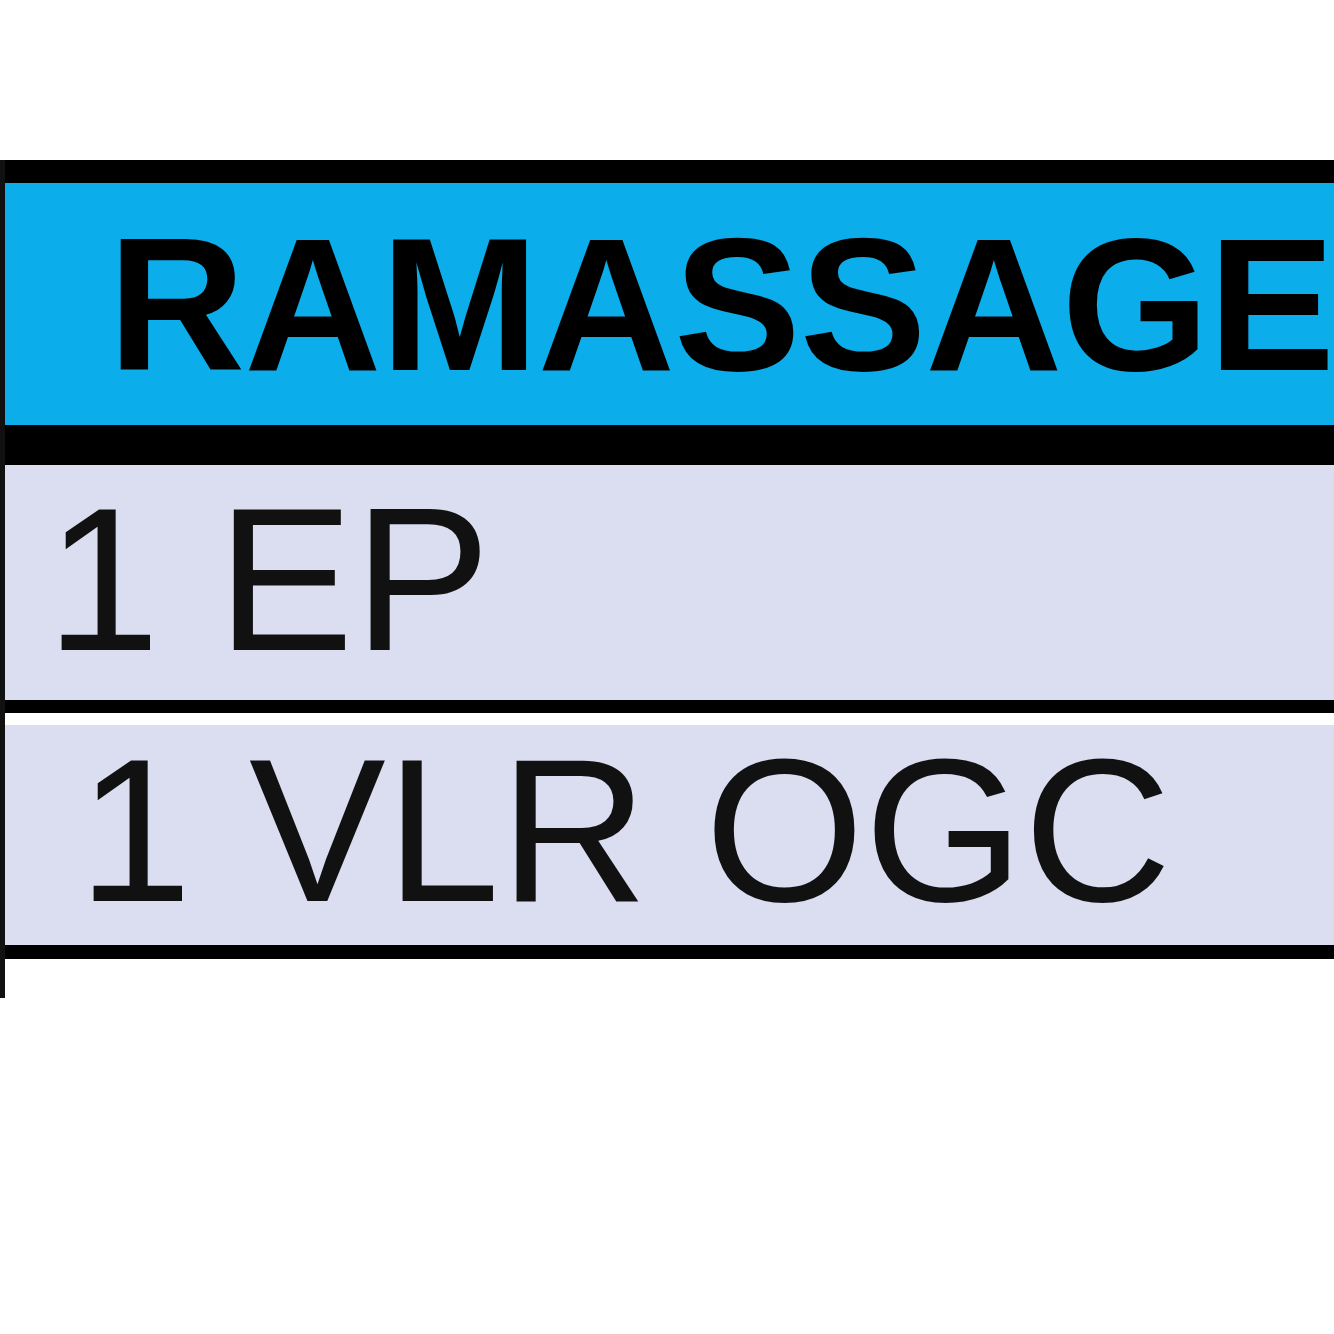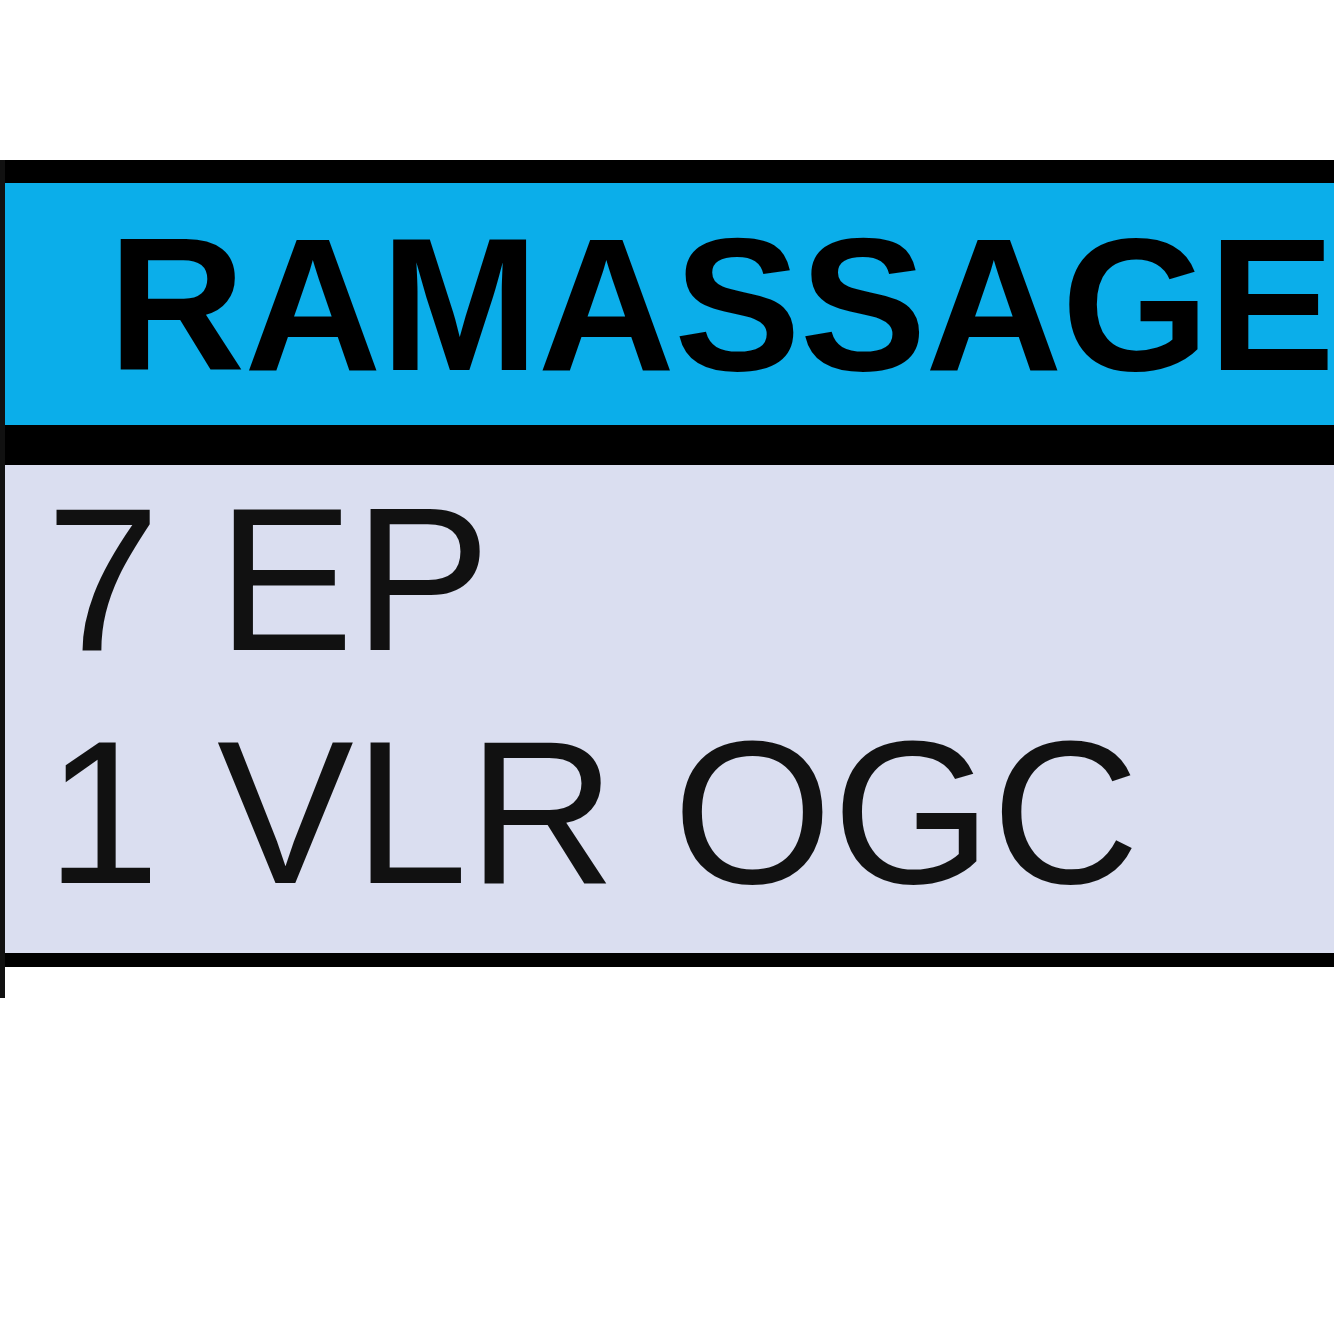--- a/index.html
+++ b/index.html
@@ -85,23 +85,24 @@
     overflow: hidden;
   }
 
   .data-row.row-0 {
     top: 305px;
     height: 248px;
     border-bottom: 13px solid #000000;
   }
 
   .data-row.row-1 {
-    top: 522px;
-    height: 285px;
+    top: 565px;
+    height: 234px;
     border-bottom: 14px solid #000000;
+    padding-left: 32px;
   }
 
   .data-label {
     font-family: "Liberation Sans", sans-serif;
     font-weight: 400;
     font-size: 205px;
     line-height: 205px;
     letter-spacing: 0px;
     color: #111111;
     white-space: nowrap;
@@ -122,21 +123,21 @@
 
     <div class="left-rule"></div>
 
     <div class="header-row">
       <div class="header-cell">
         <span class="header-label">RAMASSAGE</span>
       </div>
     </div>
 
     <div class="data-row row-0">
-      <span class="data-label">7 EP</span>
+      <span class="data-label">1 EP</span>
     </div>
 
     <div class="data-row row-1">
       <span class="data-label">1 VLR OGC</span>
     </div>
 
   </div>
 
 </div>
 

